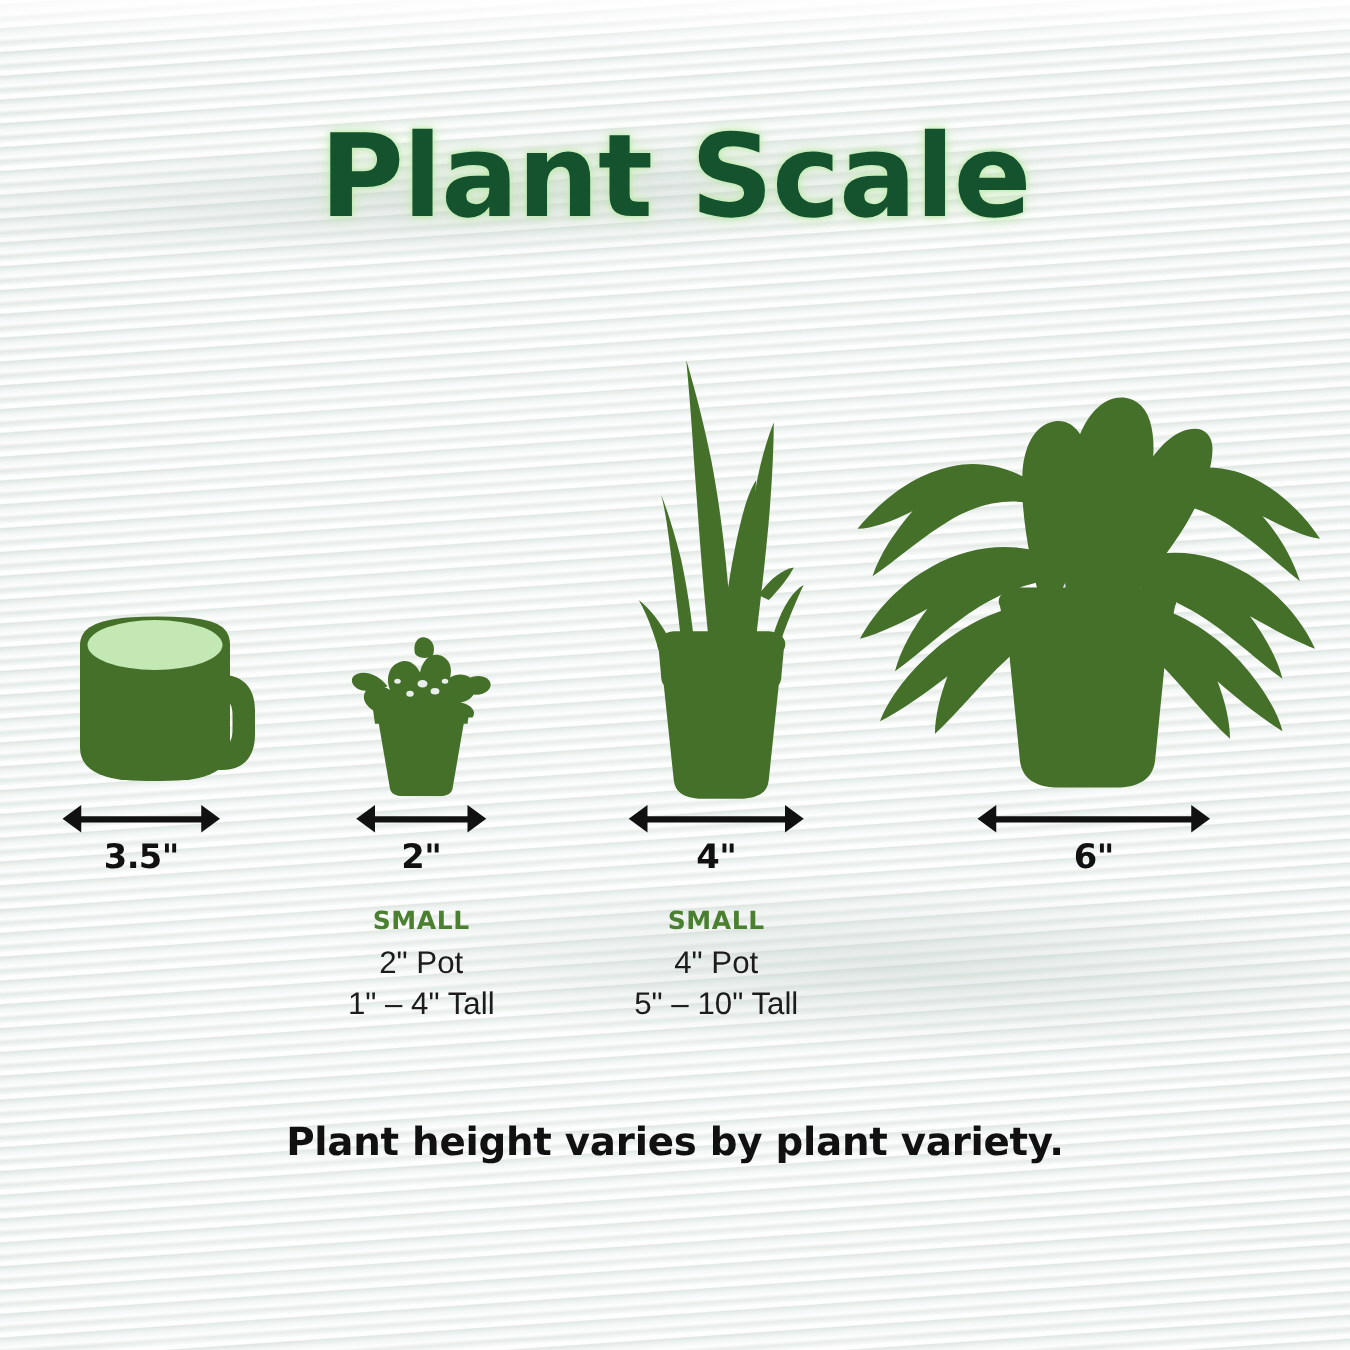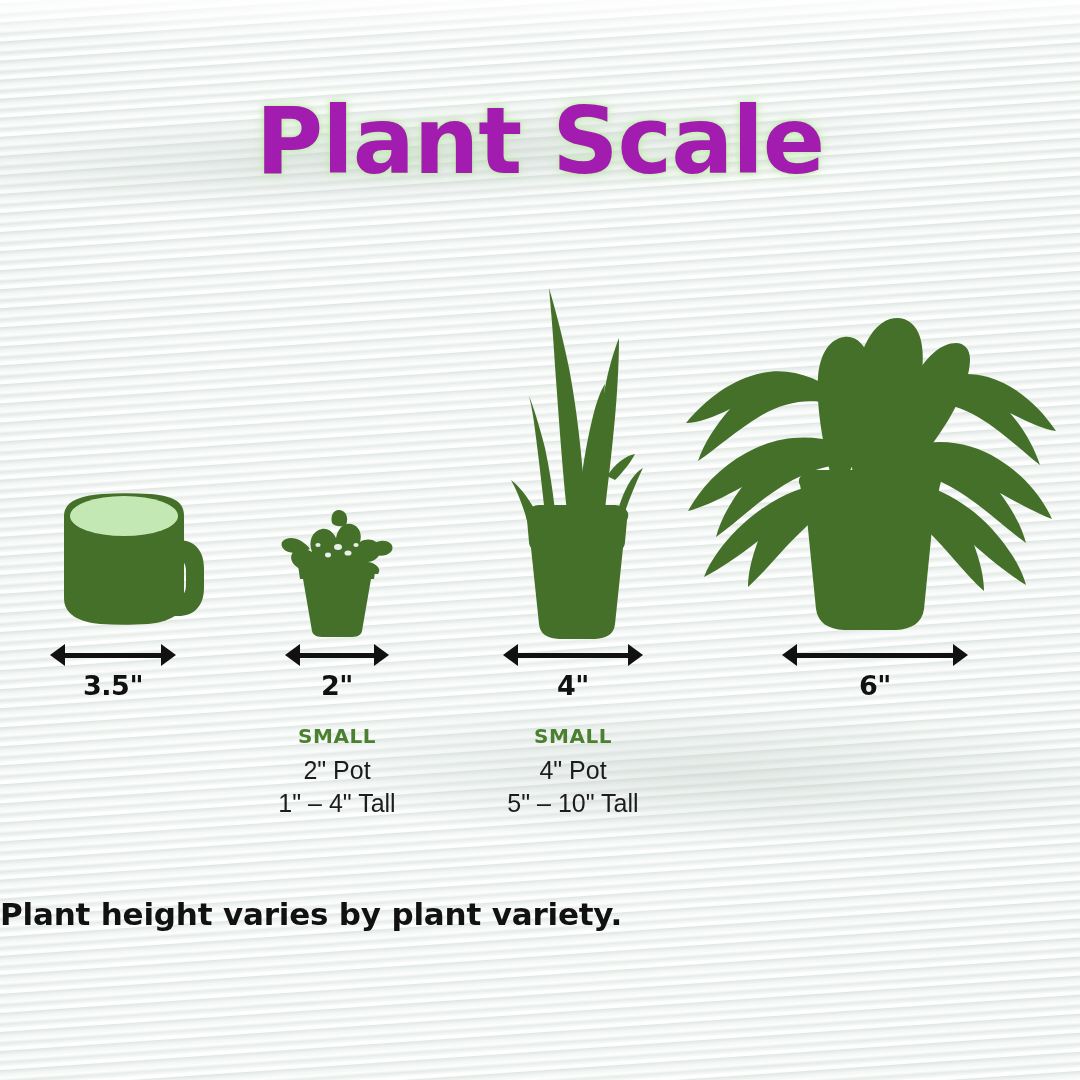--- a/index.html
+++ b/index.html
@@ -77,21 +77,21 @@
   #title {
     position: absolute;
     top: 96px;
     left: 0;
     width: 100%;
     text-align: center;
     font-family: "DejaVu Sans", sans-serif;
     font-weight: bold;
     font-size: 92px;
     letter-spacing: -1px;
-    color: #a21caf;
+    color: #14532d;
     text-shadow:
        0 0 3px rgba(190,235,170,0.95),
        0 0 7px rgba(190,235,170,0.75),
        0 0 14px rgba(200,240,180,0.55);
     line-height: 1;
   }
 
   
   #graphics {
     position: absolute;
@@ -166,20 +166,21 @@
     color: #1c1c1c;
     line-height: 1.32;
   }
 
   
   #footnote {
     position: absolute;
     left: 0;
     top: 892px;
     width: 100%;
+    text-align: center;
     font-family: "DejaVu Sans", sans-serif;
     font-weight: bold;
     font-size: 31px;
     color: #111111;
     line-height: 1.42;
     letter-spacing: -0.2px;
   }
 </style>
 </head>
 <body>

